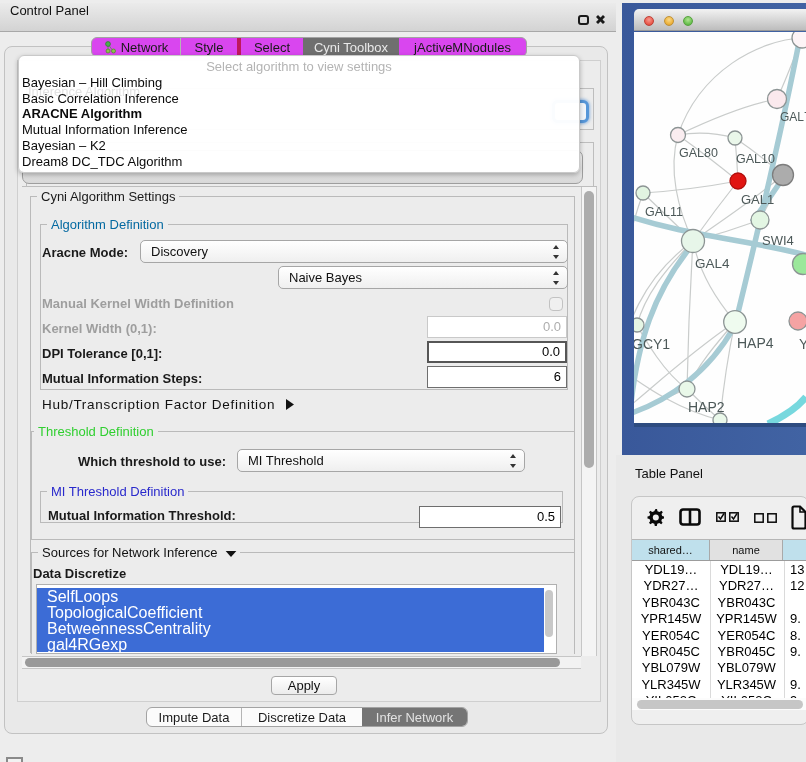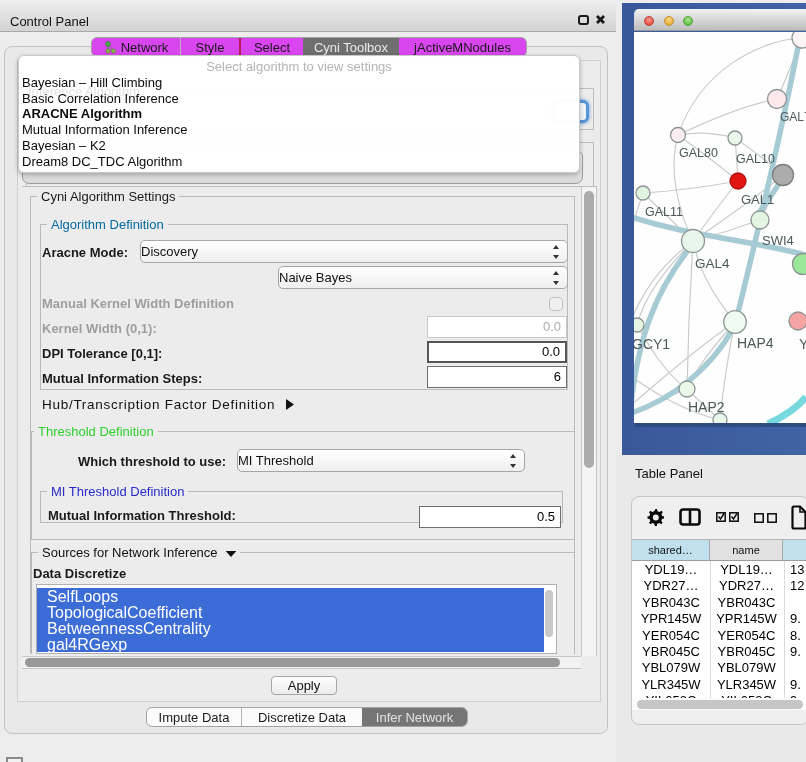--- a/index.html
+++ b/index.html
@@ -5,35 +5,35 @@
   * { margin:0; padding:0; box-sizing:border-box; }
   html,body { width:806px; height:762px; overflow:hidden; background:#EDEDED;
     font-family:"Liberation Sans", sans-serif; }
   .abs { position:absolute; }
   #stage { position:relative; width:806px; height:762px; }
   .bold { font-weight:bold; }
   .lbl { position:absolute; font-size:13px; font-weight:bold; color:#1a1a1a; white-space:nowrap; }
   .dlbl { position:absolute; font-size:13px; font-weight:bold; color:#9E9E9E; white-space:nowrap; }
   .combo { position:absolute; height:23px; border:1px solid #A6A6A6; border-radius:5px;
     background:linear-gradient(#FFFFFF,#EFEFEF); font-size:13px; color:#111;
-    line-height:21px; white-space:nowrap; }
+    line-height:21px; padding-left:10px; white-space:nowrap; }
   .combo .arr { position:absolute; right:7px; top:3px; width:8px; height:16px; }
   .inp { position:absolute; height:22px; background:#fff; font-size:13px;
     text-align:right; padding-right:5px; line-height:20px; color:#000; }
   .grp { position:absolute; border:1px solid #BABABA; }
   .gtitle { position:absolute; top:-8px; left:6px; background:#E9E9E9; padding:0 4px;
     font-size:13px; white-space:nowrap; }
 </style>
 </head>
 <body>
 <div id="stage">
 
   <div class="abs" style="left:0;top:3px;width:616px;height:29px;
        background:linear-gradient(#EBEBEB,#D3D3D3); border-bottom:1px solid #A8A8A8;"></div>
-  <div class="abs" style="left:10px;top:14px;font-size:13px;color:#111;">Control Panel</div>
+  <div class="abs" style="left:10px;top:3px;font-size:13px;color:#111;">Control Panel</div>
   <div class="abs" style="left:578px;top:15px;width:11px;height:10px;border:2px solid #1a1a1a;border-radius:3px;background:transparent;"></div>
   <svg class="abs" style="left:595px;top:14px;" width="11" height="11" viewBox="0 0 11 11">
     <path d="M1 3 L3 1 L5.5 3.5 L8 1 L10 3 L7.5 5.5 L10 8 L8 10 L5.5 7.5 L3 10 L1 8 L3.5 5.5 Z" fill="#1a1a1a"></path>
     </svg>
 
   <div class="abs" style="left:4px;top:46px;width:604px;height:688px;background:#E9E9E9;
        border:1px solid #C2C2C2;border-radius:8px;"></div>
 
   <div class="abs" style="left:17px;top:60px;width:584px;height:642px;background:#ECECEC;
        border:1px solid #CFCFCF;"></div>
@@ -41,21 +41,21 @@
   <div class="abs" style="left:91px;top:37px;width:436px;height:20px;background:#d946ef;
        border:1px solid #A3A3A3;border-radius:6px;display:flex;font-size:13px;color:#1a1a1a;">
     <div style="width:89px;border-right:1px solid #B5B5B5;display:flex;align-items:center;justify-content:center;">
       <svg width="13" height="13" viewBox="0 0 13 13" style="margin-right:4px;">
         <line x1="4" y1="3" x2="9" y2="10" stroke="#777" stroke-width="1"></line>
         <line x1="4" y1="3" x2="4" y2="10" stroke="#777" stroke-width="1"></line>
         <circle cx="4" cy="3" r="2.4" fill="#4CAF50" stroke="#2E7D32" stroke-width="0.8"></circle>
         <circle cx="4" cy="10" r="2" fill="#8BC34A" stroke="#558B2F" stroke-width="0.8"></circle>
         <circle cx="9.5" cy="10" r="2" fill="#8BC34A" stroke="#558B2F" stroke-width="0.8"></circle>
       </svg>Network</div>
-    <div style="width:60px;border-right:2px solid #be185d;display:flex;align-items:center;justify-content:center;">Style</div>
+    <div style="width:60px;border-right:4px solid #be185d;display:flex;align-items:center;justify-content:center;">Style</div>
     <div style="width:62px;display:flex;align-items:center;justify-content:center;">Select</div>
     <div style="width:96px;background:#6F6F6F;color:#E9E9E9;display:flex;align-items:center;justify-content:center;">Cyni Toolbox</div>
     <div style="flex:1;display:flex;align-items:center;justify-content:center;">jActiveMNodules</div>
   </div>
 
   <div class="abs" style="left:26px;top:88px;width:568px;height:42px;border:1px solid #BDBDBD;"></div>
 
   <div class="abs" style="left:552px;top:100px;width:37px;height:23px;border-radius:6px;
        border:3px solid #5696D8;box-shadow:0 0 3px 1px rgba(90,150,216,0.6);background:#F2F6FB;"></div>
 

